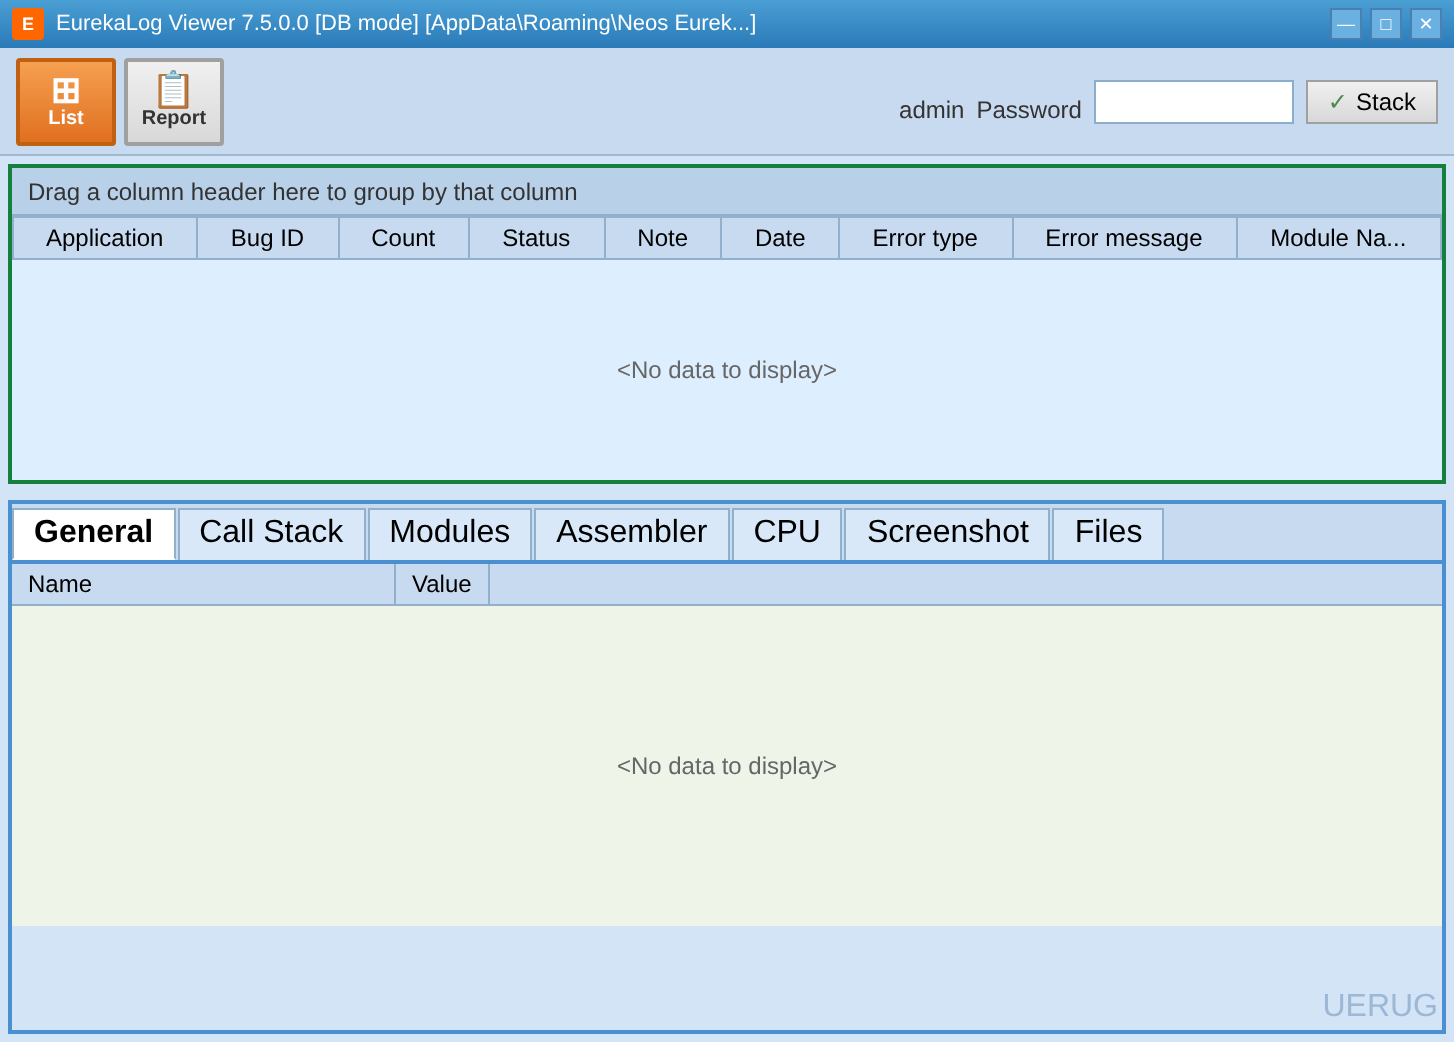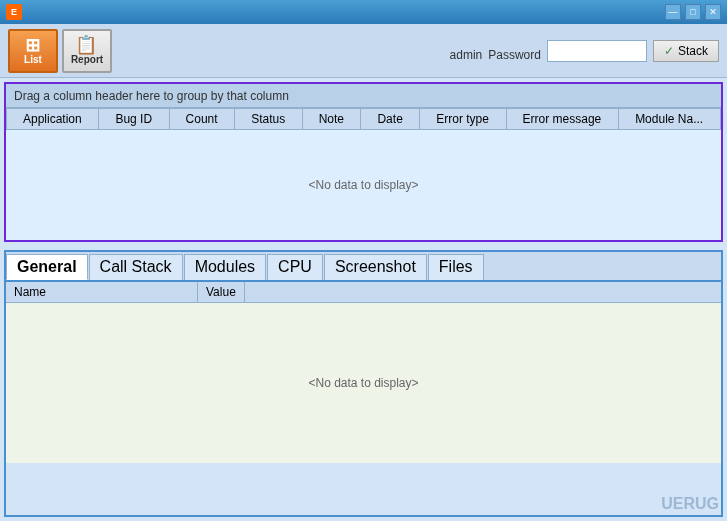--- a/index.html
+++ b/index.html
@@ -158,21 +158,21 @@
     .no-data-area {
       background: #ddeeff;
       display: flex;
       align-items: center;
       justify-content: center;
       color: #666;
       font-size: 12px;
       height: 110px;
     }
     .top-section {
-      border: 2px solid #6d28d9;
+      border: 2px solid #15803d;
       margin: 0;
     }
     .bottom-section {
       border: 2px solid #4a90d0;
       margin-top: 4px;
       flex: 1;
     }
     .tabs-bar {
       background: #c8daf0;
       display: flex;
@@ -218,21 +218,21 @@
     }
     .bottom-data-area {
       background: #eef4e8;
       flex: 1;
     }
     .watermark {
       position: absolute;
       bottom: 8px;
       right: 8px;
       font-size: 16px;
-      font-weight: bold;
+      font-weight: normal;
       color: rgba(100, 140, 180, 0.5);
       pointer-events: none;
     }
     .main-content {
       padding: 4px;
       position: relative;
       height: calc(521px - 24px - 54px);
       display: flex;
       flex-direction: column;
       gap: 4px;
@@ -243,20 +243,21 @@
     }
   </style>
 </head>
 <body>
 
 <div class="title-bar">
   <div class="title-bar-left">
     <div class="title-bar-icon">
       <span>E</span>
     </div>
+    <span>EurekaLog Viewer 7.5.0.0 [DB mode] [AppData\Roaming\Neos Eurek...]</span>
   </div>
   <div class="title-bar-controls">
     <div class="title-btn">—</div>
     <div class="title-btn">□</div>
     <div class="title-btn">✕</div>
   </div>
 </div>
 
 <div class="toolbar">
   <div class="toolbar-btn active">
@@ -315,20 +316,23 @@
       <div class="tab active">
         <span>General</span>
       </div>
       <div class="tab">
         <span>Call Stack</span>
       </div>
       <div class="tab">
         <span>Modules</span>
       </div>
       <div class="tab">
+        <span>Assembler</span>
+      </div>
+      <div class="tab">
         <span>CPU</span>
       </div>
       <div class="tab">
         <span>Screenshot</span>
       </div>
       <div class="tab">
         <span>Files</span>
       </div>
     </div>
 

